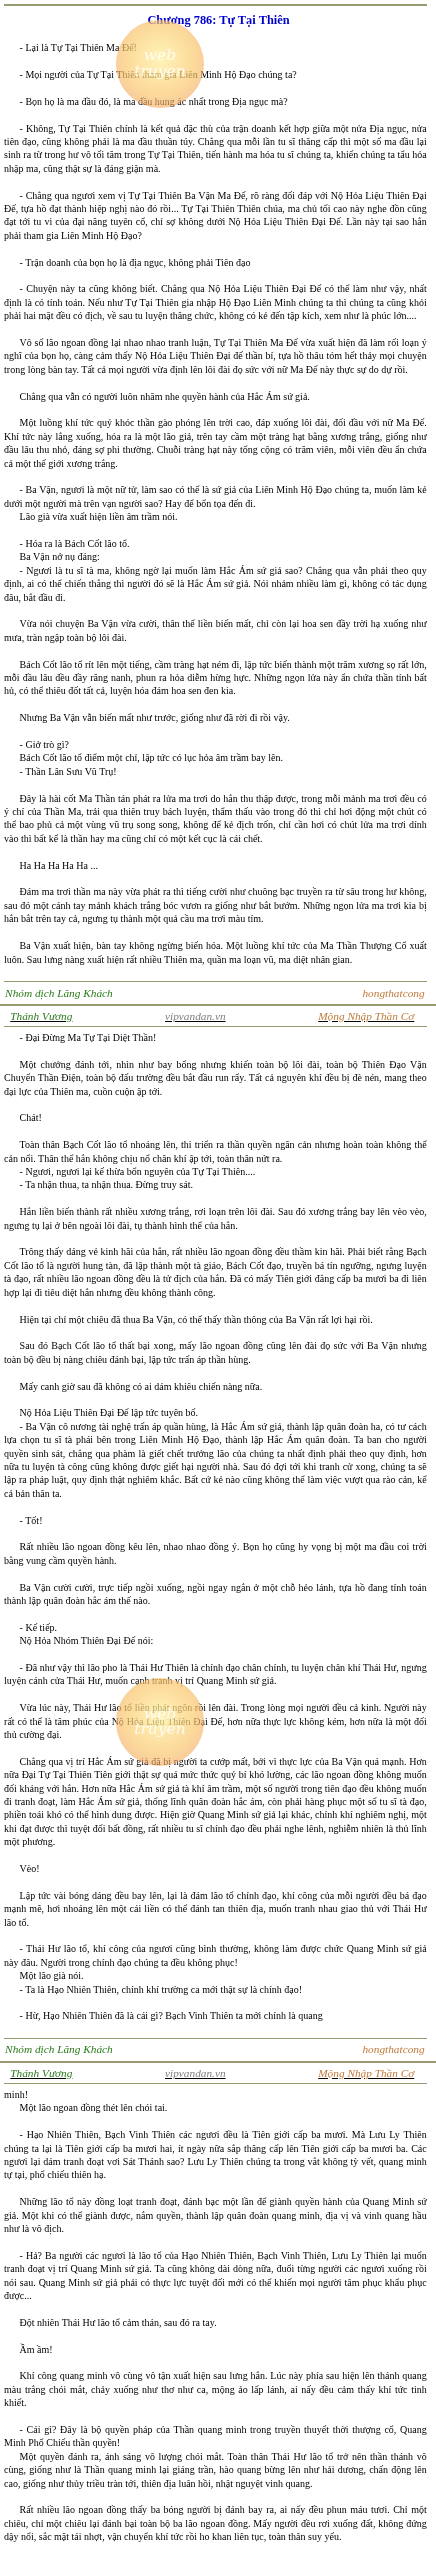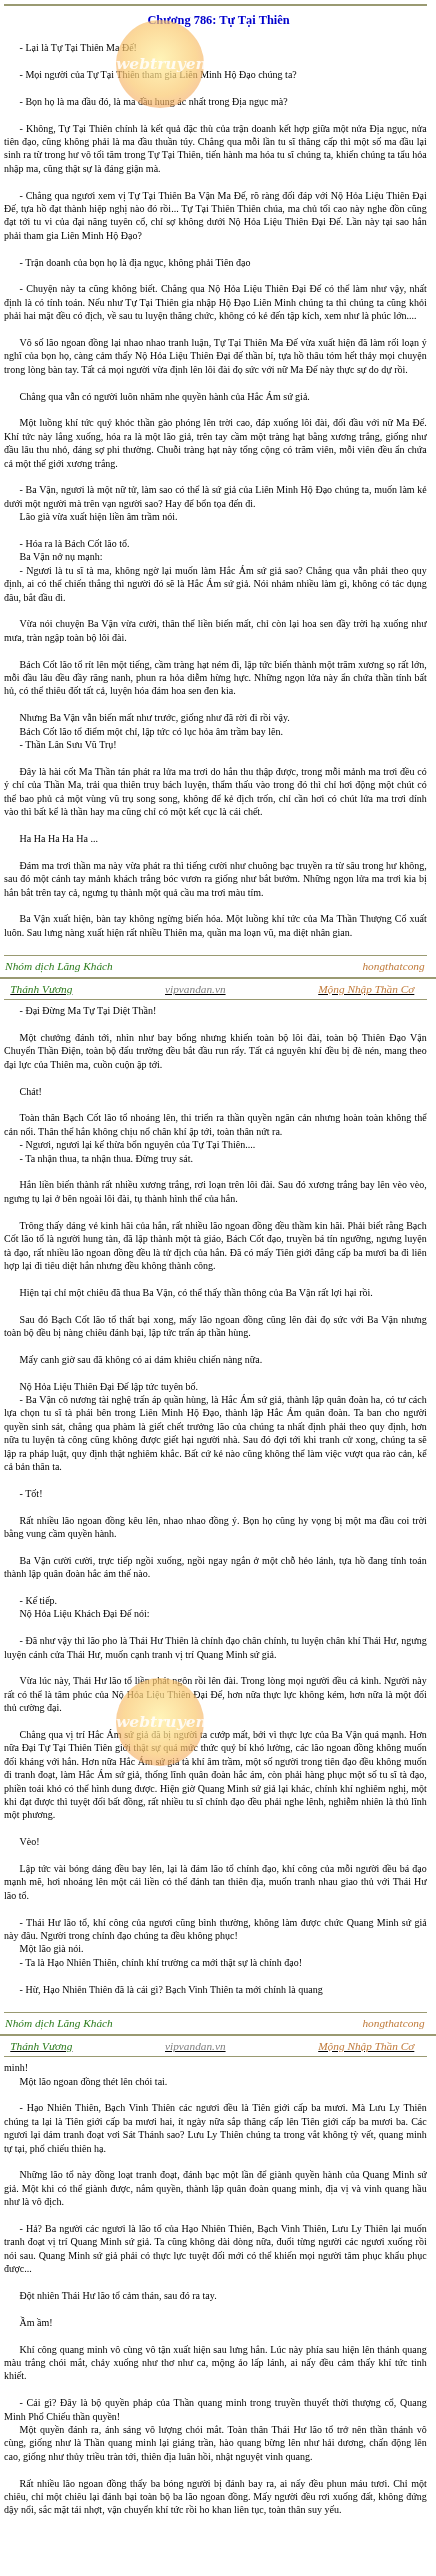--- a/index.html
+++ b/index.html
@@ -14,21 +14,21 @@
   .footer-row1 { border-top: 1.5px solid #9a9a72; margin: 0 10.3px 0 4.1px; display: flex; justify-content: space-between; padding: 4.1px 2.1px 5.2px 1px; font-style: italic; font-size: 11.3px; }
   .footer-row1 .left { color: #2a7a1a; }
   .footer-row1 .right { color: #c07a3a; }
   .footer-mid-rule { height: 2.1px; background: #9a9a72; }
   .footer-row2 { display: flex; justify-content: space-between; align-items: center; padding: 4.1px 12.4px 4.1px 6.2px; font-style: italic; font-size: 11.3px; border-bottom: 1.5px solid #9a9a72; margin-right: 10.3px; margin-left: 4.1px; text-decoration: underline; }
   .footer-row2 .left { color: #2a7a1a; }
   .footer-row2 .center { color: #808080; }
   .footer-row2 .right { color: #c07a3a; }
   .watermark { position: absolute; width: 88px; height: 88px; border-radius: 50%;
     background: radial-gradient(circle at 50% 45%, rgba(255,240,160,0.75) 0%, rgba(250,200,110,0.7) 55%, rgba(240,150,80,0.55) 80%, rgba(240,150,80,0) 100%);
-    display: flex; flex-direction: row; align-items: center; justify-content: flex-start; pointer-events: none; font-weight: bold; }
+    display: flex; flex-direction: column; align-items: center; justify-content: center; pointer-events: none; }
   .watermark span { color: rgba(255,255,255,0.85); font-style: italic; font-size: 15.5px; line-height: 15.5px; font-family: "DejaVu Serif", serif; }
 </style>
 </head>
 <body>
 
 <div class="page">
   <div class="top-rule"></div>
   <h1 class="chapter-title">Chương 786: Tự Tại Thiên</h1>
 
   <div id="sections">
@@ -39,25 +39,26 @@
         <p class="para gap">- Không, Tự Tại Thiên chính là kết quả đặc thù của trận doanh kết hợp giữa một nửa Địa ngục, nửa tiên đạo, cũng không phải là ma đầu thuần túy. Chẳng qua mỗi lần tu sĩ thăng cấp thì một số ma đầu lại sinh ra từ trong hư vô tối tăm trong Tự Tại Thiên, tiến hành ma hóa tu sĩ chúng ta, khiến chúng ta tẩu hỏa nhập ma, cũng thật sự là đáng giận mà.</p>
         <p class="para gap">- Chẳng qua ngươi xem vị Tự Tại Thiên Ba Vận Ma Đế, rõ ràng đối đáp với Nộ Hỏa Liệu Thiên Đại Đế, tựa hồ đạt thành hiệp nghị nào đó rồi... Tự Tại Thiên Thiên chúa, ma chủ tối cao này nghe đồn cũng đạt tới tu vi của đại năng tuyên cổ, chỉ sợ không dưới Nộ Hỏa Liệu Thiên Đại Đế. Lần này tại sao hắn phải tham gia Liên Minh Hộ Đạo?</p>
         <p class="para gap">- Trận doanh của bọn họ là địa ngục, không phải Tiên đạo</p>
         <p class="para gap">- Chuyện này ta cũng không biết. Chẳng qua Nộ Hỏa Liệu Thiên Đại Đế có thể làm như vậy, nhất định là có tính toán. Nếu như Tự Tại Thiên gia nhập Hộ Đạo Liên Minh chúng ta  thì chúng ta cũng khỏi phải hai mặt đều có địch, về sau tu luyện thăng chức, không có kẻ đến tập kích, xem như là phúc lớn....</p>
         <p class="para gap">Vô số lão ngoan đồng lại nhao nhao tranh luận, Tự Tại Thiên Ma Đế vừa xuất hiện đã làm rối loạn ý nghĩ của bọn họ, càng cảm thấy Nộ Hỏa Liệu Thiên Đại đế thần bí, tựa hồ thâu tóm hết thảy mọi chuyện trong lòng bàn tay. Tất cả mọi người vừa định lên lôi đài đọ sức với nữ Ma Đế này thực sự do dự rồi.</p>
         <p class="para gap">Chẳng qua vẫn có người luôn nhăm nhe quyền hành của Hắc Ám sứ giả.</p>
         <p class="para gap">Một luồng khí tức quỷ khóc thần gào phóng lên trời cao, đáp xuống lôi đài, đối đầu với nữ Ma Đế. Khí tức này lắng xuống, hóa ra là một lão giả, trên tay cầm một tràng hạt bằng xương trắng, giống như đầu lâu thu nhỏ, đáng sợ phi thường. Chuỗi tràng hạt này tổng cộng có trăm viên, mỗi viên đều ẩn chứa cả một thế giới xương trắng.</p>
         <p class="para gap">- Ba Vận, ngươi là một nữ tử, làm sao có thể là sứ giả của Liên Minh Hộ Đạo chúng ta, muốn làm kẻ dưới một người mà trên vạn người sao? Hay để bổn tọa đến đi.</p>
         <p class="para">Lão già vừa xuất hiện liền âm trầm nói.</p>
         <p class="para gap">- Hóa ra là Bách Cốt lão tổ.</p>
-        <p class="para">Ba Vận nở nụ mạnh:</p>
+        <p class="para">Ba Vận nở nụ đáng:</p>
         <p class="para">- Ngươi là tu sĩ tà ma, không ngờ lại muốn làm Hắc Ám sứ giả sao? Chẳng qua vẫn phải theo quy định, ai có thể chiến thắng thì người đó sẽ là Hắc Ám sứ giả. Nói nhảm nhiều làm gì, không có tác dụng đâu, bắt đầu đi.</p>
         <p class="para gap">Vừa nói chuyện Ba Vận vừa cười, thân thể liền biến mất, chỉ còn lại hoa sen đầy trời hạ xuống như mưa, tràn ngập toàn bộ lôi đài.</p>
         <p class="para gap">Bách Cốt lão tổ rít lên một tiếng, cầm tràng hạt ném đi, lập tức biến thành một trăm xương sọ rất lớn, mỗi đầu lâu đều đầy răng nanh, phun ra hỏa diễm hừng hực. Những ngọn lửa này ẩn chứa thần tính bất hủ, có thể thiêu đốt tất cả, luyện hóa đám hoa sen đen kia.</p>
         <p class="para gap">Nhưng Ba Vận vẫn biến mất như trước, giống như đã rời đi rồi vậy.</p>
+        <p class="para gap">- Giở trò gì?</p>
         <p class="para">Bách Cốt lão tổ điểm một chỉ, lập tức có lục hỏa âm trầm bay lên.</p>
         <p class="para">- Thần Lân Sưu Vũ Trụ!</p>
         <p class="para gap">Đây là hài cốt Ma Thần tán phát ra lửa ma trơi do hắn thu thập được, trong mỗi mảnh ma trơi đều có ý chí của Thần Ma, trải qua thiên truy bách luyện, thẩm thấu vào trong đó thì chỉ hơi động một chút có thể bao phủ cả một vùng vũ trụ song song, không để kẻ địch trốn, chỉ cần hơi có chút lửa ma trơi dính vào thì bất kể là thần hay ma cũng chỉ có một kết cục là cái chết.</p>
         <p class="para gap">Ha Ha Ha Ha Ha ...</p>
         <p class="para gap">Đám ma trơi thần ma này vừa phát ra thì tiếng cười như chuông bạc truyền ra từ sâu trong hư không, sau đó một cánh tay mảnh khách trắng bóc vươn ra giống như bắt bướm. Những ngọn lửa ma trơi kia bị hắn bắt trên tay cả, ngưng tụ thành một quả cầu ma trơi màu tím.</p>
         <p class="para gap">Ba Vận xuất hiện, bàn tay không ngừng biến hóa. Một luồng khí tức của Ma Thần Thượng Cổ xuất luôn. Sau lưng nàng xuất hiện rất nhiều Thiên ma, quần ma loạn vũ, ma diệt nhân gian.</p>
       </div>
   <div class="footer-band">
     <div class="footer-row1">
       <span class="left">Nhóm dịch Lăng Khách</span>
@@ -81,21 +82,21 @@
         <p class="para gap">Trông thấy dáng vẻ kinh hãi của hắn, rất nhiều lão ngoan đồng đều thầm kin hãi. Phải biết rằng Bạch Cốt lão tổ là người hung tàn, đã lập thành một tà giáo, Bách Cốt đạo, truyền bá tín ngưỡng, ngưng luyện tà đạo, rất nhiều lão ngoan đồng đều là tử địch của hắn. Đã có mấy Tiên giới đẳng cấp ba mươi ba đi liên hợp lại đi tiêu diệt hắn nhưng đều không thành công.</p>
         <p class="para gap">Hiện tại chỉ một chiêu đã thua Ba Vận, có thể thấy thần thông của Ba Vận rất lợi hại rồi.</p>
         <p class="para gap">Sau đó Bạch Cốt lão tổ thất bại xong, mấy lão ngoan đồng cũng lên đài đọ sức với Ba Vận nhưng toàn bộ đều bị nàng chiêu đánh bại, lập tức trấn áp thần hùng.</p>
         <p class="para gap">Mấy canh giờ sau đã không có ai dám khiêu chiến nàng nữa.</p>
         <p class="para gap">Nộ Hỏa Liệu Thiên Đại Đế lập tức tuyên bố.</p>
         <p class="para">- Ba Vận cô nương tài nghệ trấn áp quần hùng, là Hắc Ám sứ giả, thành lập quân đoàn ha, có tư cách lựa chọn tu sĩ tà phái bên trong Liên Minh Hộ Đạo, thành lập Hắc Ám quân đoàn. Ta ban cho người quyền sinh sát, chẳng qua phàm là giết chết trưởng lão của chúng ta nhất định phải theo quy định, hơn nữa tu luyện tà công cũng không được giết hại người nhà. Sau đó đợi tới khi tranh cử xong, chúng ta sẽ lập ra pháp luật, quy định thật nghiêm khắc. Bất cứ kẻ nào cũng không thể làm việc vượt qua rào cản, kể cả bản thân ta.</p>
         <p class="para gap">- Tốt!</p>
         <p class="para gap">Rất nhiều lão ngoan đồng kêu lên, nhao nhao đồng ý. Bọn họ cũng hy vọng bị một ma đầu coi trời bằng vung cầm quyền hành.</p>
         <p class="para gap">Ba Vận cười cười, trực tiếp ngồi xuống, ngồi ngay ngắn ở một chỗ hẻo lánh, tựa hồ đang tính toán thành lập quân đoàn hắc ám thế nào.</p>
         <p class="para gap">- Kế tiếp.</p>
-        <p class="para">Nộ Hỏa Liệu Khách Đại Đế nói:</p>
+        <p class="para">Nộ Hỏa Nhóm Thiên Đại Đế nói:</p>
         <p class="para gap">- Đã như vậy thì lão pho là Thái Hư Thiên là chính đạo chân chính, tu luyện chân khí Thái Hư, ngưng luyện cánh cửa Thái Hư, muốn cạnh tranh vị trí Quang Minh sứ giả.</p>
         <p class="para gap">Vừa lúc này, Thái Hư lão tổ liền phát ngôn rồi lên đài. Trong lòng mọi người đều cả kinh. Người này rất có thể là tâm phúc của Nộ Hỏa Liệu Thiên Đại Đế, hơn nữa thực lực không kém, hơn nữa là một đối thủ cường đại.</p>
         <p class="para gap">Chẳng qua vị trí Hắc Ám sứ giả đã bị người ta cướp mất, bởi vì thực lực của Ba Vận quá mạnh. Hơn nữa Đại Tự Tại Thiên Tiên giới thật sự quá mức thức quỷ bí khó lường, các lão ngoan đồng không muốn đối kháng với hắn. Hơn nữa Hắc Ám sứ giả tà khí âm trầm, một số người trong tiên đạo đều không muốn đi tranh đoạt, làm Hắc Ám sứ giả, thống lĩnh quân đoàn hắc ám, còn phải hàng phục một số tu sĩ tà đạo, phiền toái khó có thể hình dung được. Hiện giờ Quang Minh sứ giả lại khác, chính khí nghiêm nghị, một khi đạt được thì tuyệt đối bất đồng, rất nhiều tu sĩ chính đạo đều phải nghe lênh, nghiễm nhiên là thủ lĩnh một phương.</p>
         <p class="para gap">Vèo!</p>
         <p class="para gap">Lập tức vài bóng dáng đều bay lên, lại là đám lão tổ chính đạo, khí công của mỗi người đều bá đạo mạnh mẽ, hơi nhoáng lên một cái liền có thể đánh tan thiên địa, muốn tranh nhau giao thủ với Thái Hư lão tổ.</p>
         <p class="para gap">- Thái Hư lão tổ, khí công của ngươi cũng bình thường, không làm được chức Quang Minh sứ giả này đâu. Người trong chính đạo chúng ta đều không phục!</p>
         <p class="para">Một lão già nói.</p>
         <p class="para">- Ta là Hạo Nhiên Thiên, chính khí trường ca mới thật sự là chính đạo!</p>
         <p class="para gap">- Hừ, Hạo Nhiên Thiên đã là cái gì? Bạch Vinh Thiên ta mới chính là quang</p>
       </div>

